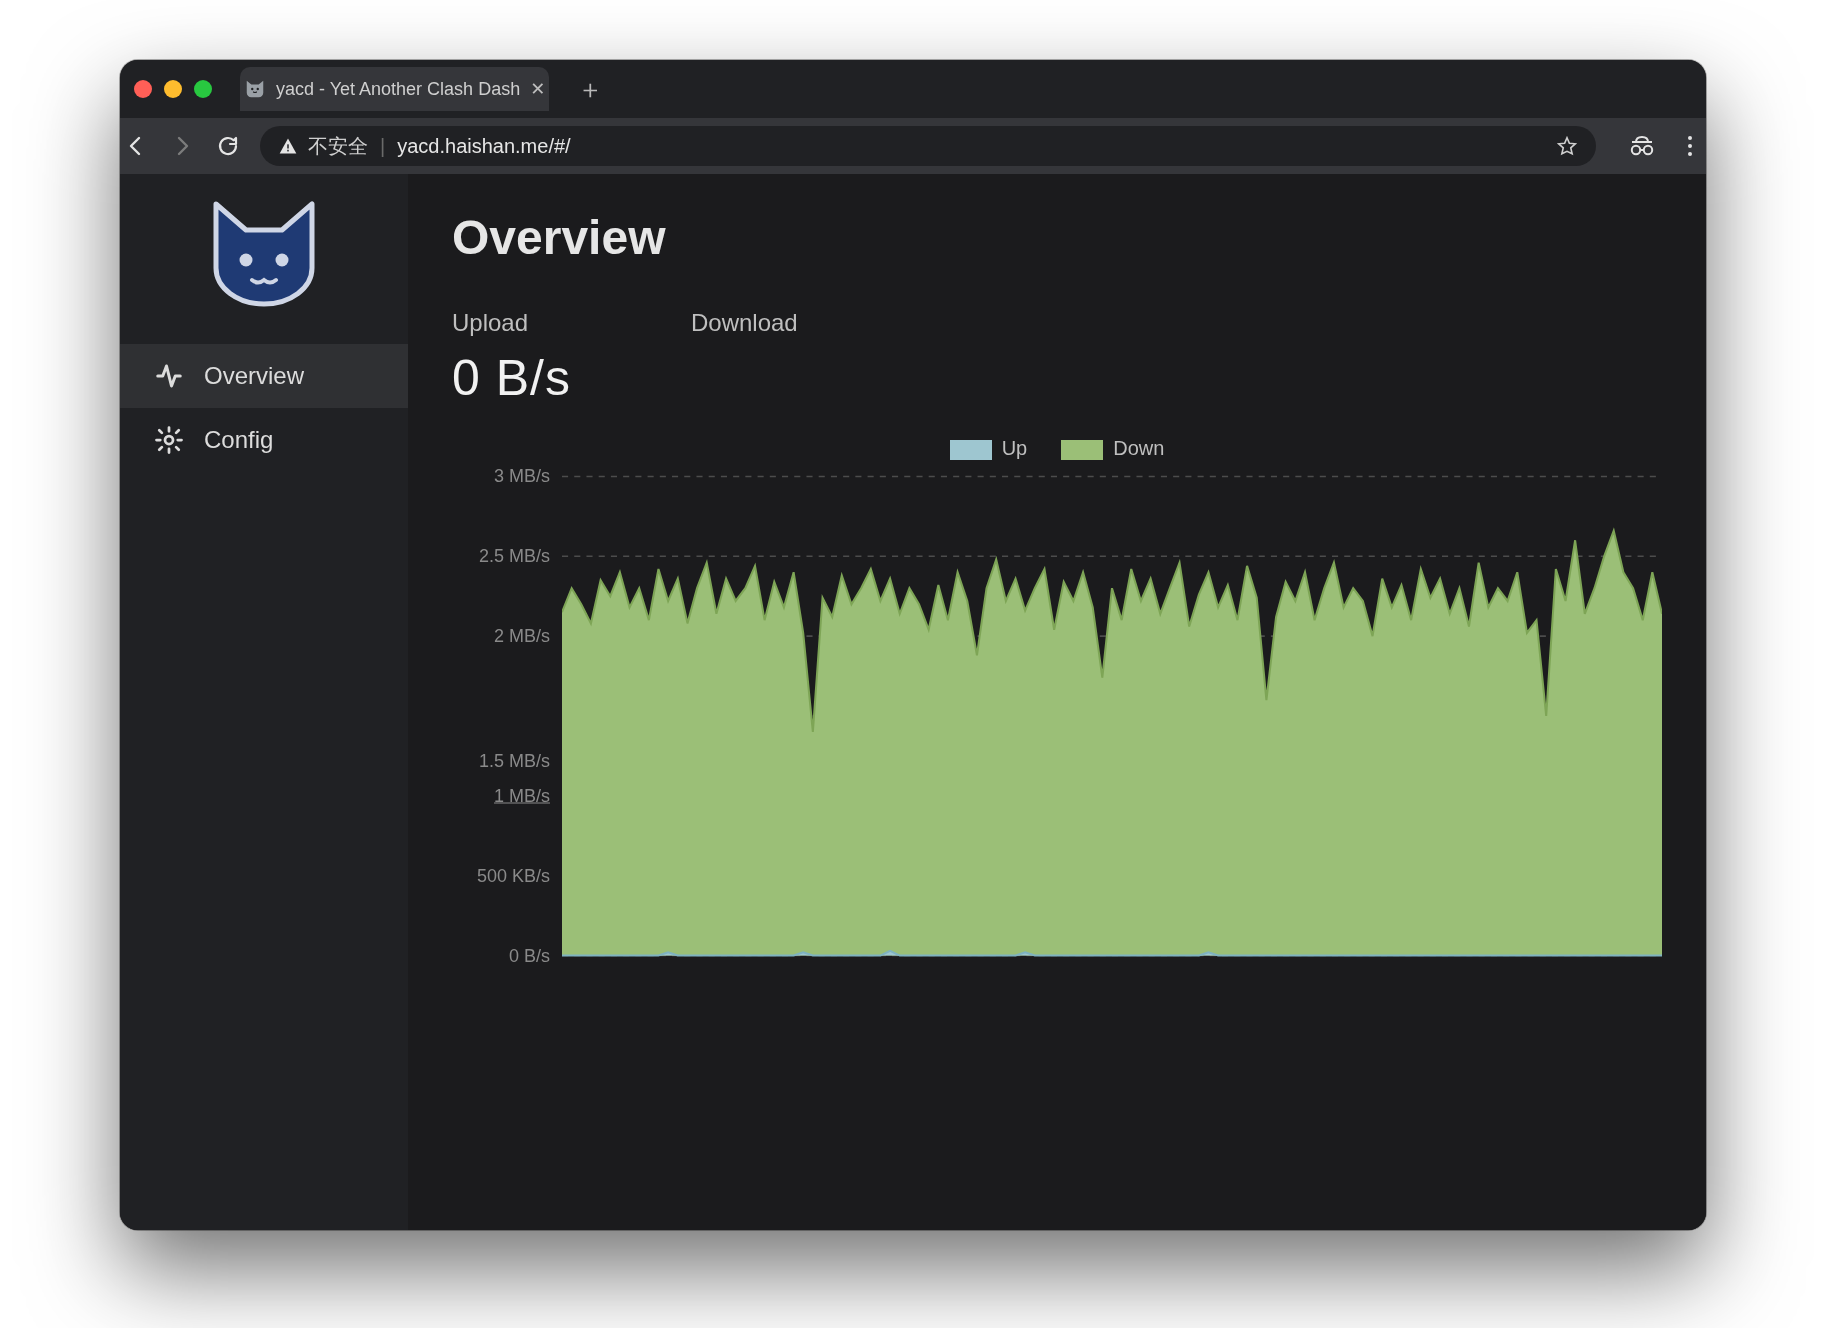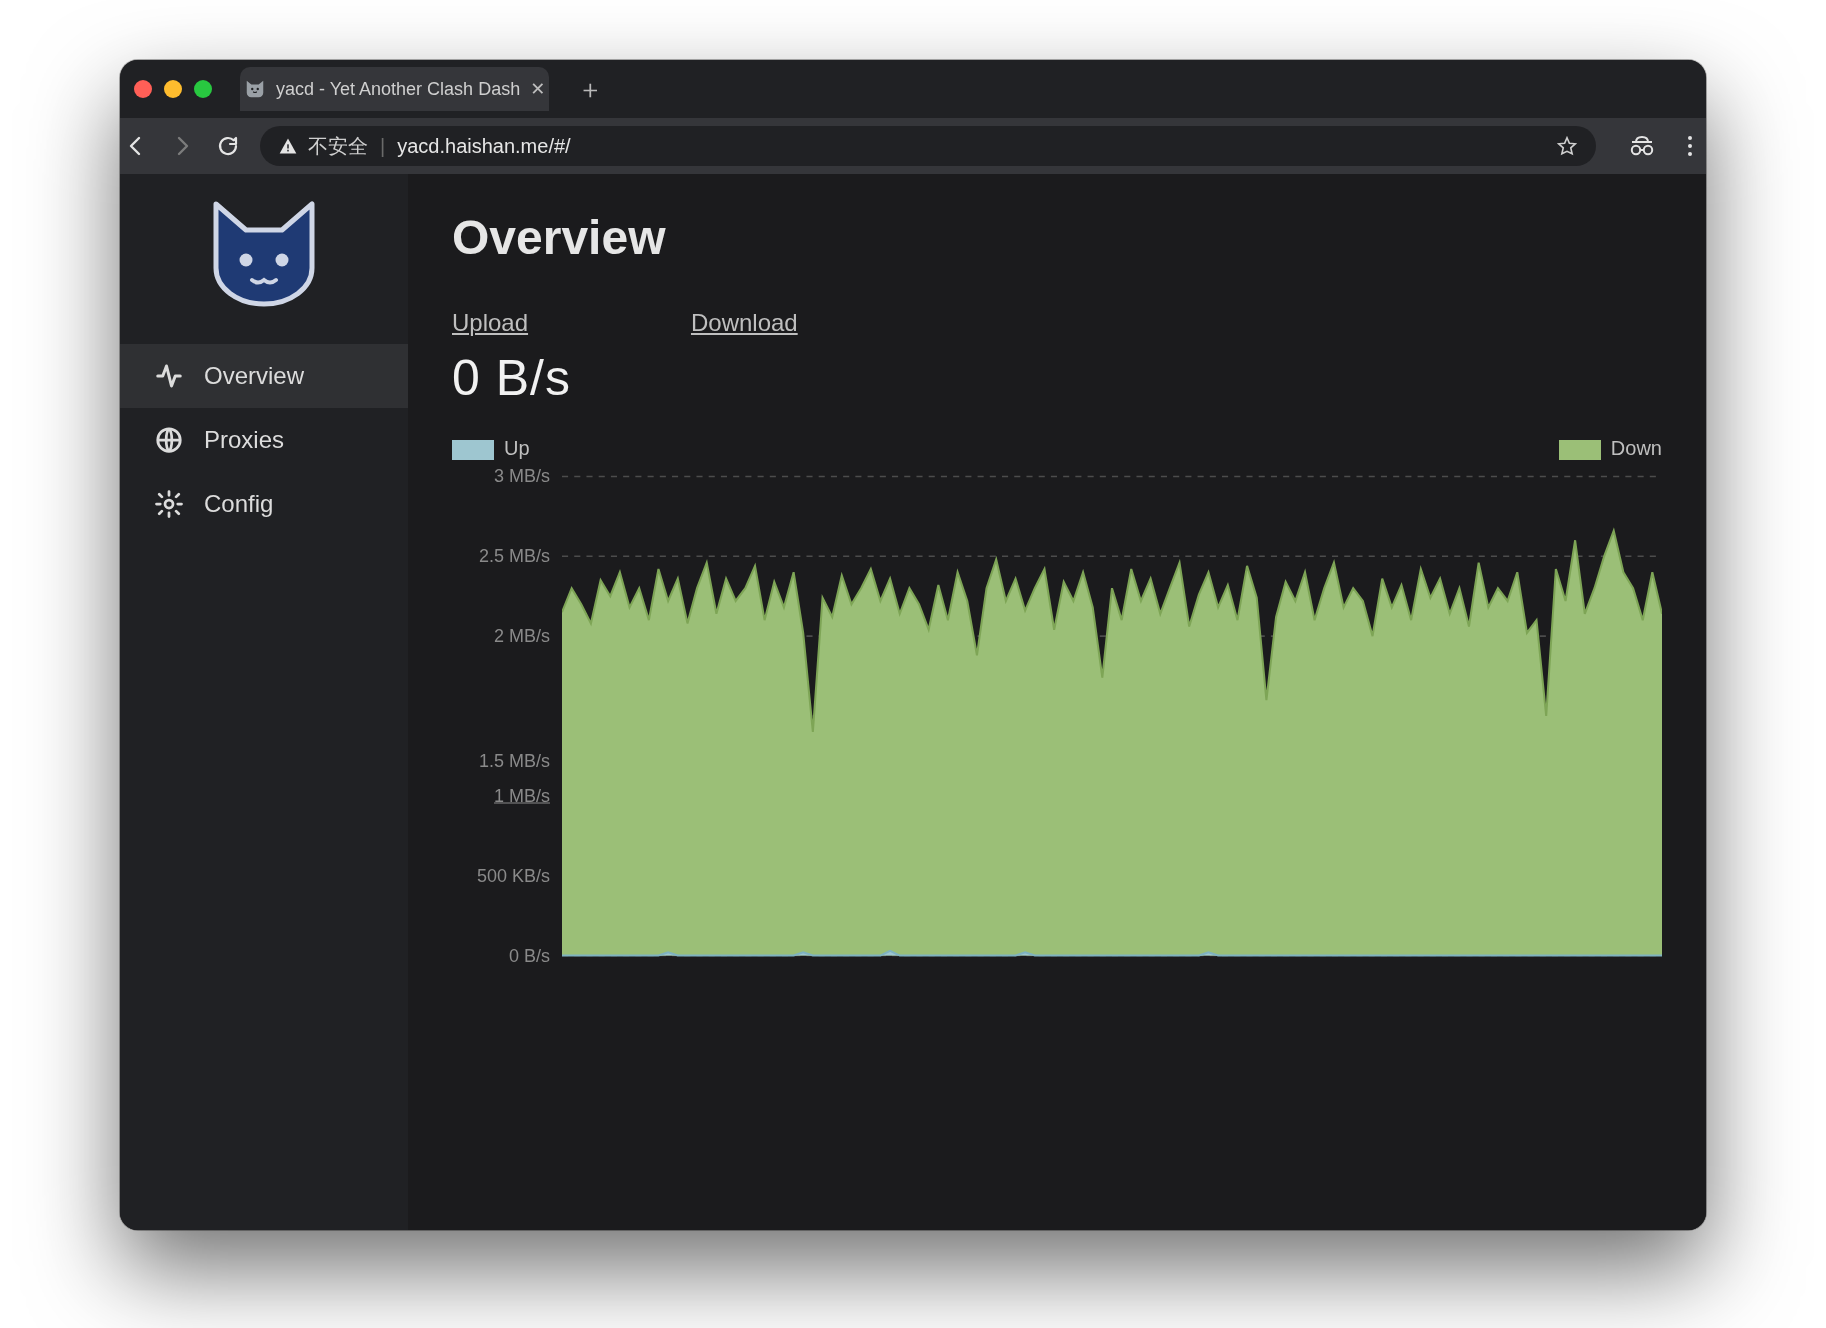--- a/index.html
+++ b/index.html
@@ -58,25 +58,25 @@
     height: 64px; padding-left: 32px;
     color: #dcdcdc; font-size: 24px; cursor: pointer;
   }
   .nav-item.active { background: #2f3033; }
   .nav-item .icon { width: 34px; height: 34px; display: flex; align-items: center; justify-content: center; color: #dcdcdc; }
 
   
   .main { flex: 1; padding: 36px 44px 0 44px; color: #e6e6e6; background: #1b1b1d; }
   h1.page-title { font-size: 48px; font-weight: 700; margin-bottom: 44px; }
   .stats { display: flex; gap: 120px; margin-bottom: 30px; }
-  .stat .label { font-size: 24px; color: #bfbfbf; margin-bottom: 12px; text-decoration: underline; }
+  .stat .label { font-size: 24px; color: #bfbfbf; margin-bottom: 12px; }
   .stat .value { font-size: 50px; font-weight: 400; color: #f1f1f1; letter-spacing: 1px; }
 
   
-  .legend { display: flex; align-items: center; justify-content: space-between; gap: 34px; margin-bottom: 6px; font-size: 20px; color: #bfbfbf; }
+  .legend { display: flex; align-items: center; justify-content: center; gap: 34px; margin-bottom: 6px; font-size: 20px; color: #bfbfbf; }
   .legend .swatch { display: inline-block; width: 42px; height: 20px; vertical-align: middle; margin-right: 10px; }
 
   
   .chart-wrap { position: relative; width: 100%; height: 500px; display: flex; }
   .ylabels { width: 110px; position: relative; }
   .ylabels div { position: absolute; right: 12px; transform: translateY(-50%); font-size: 18px; color: #8a8a8a; }
   .plot { flex: 1; position: relative; }
   .grid line { stroke: #4c4c4c; stroke-width: 1.5; stroke-dasharray: 6 6; }
   .down-fill { fill: #9bbf77; }
   .down-stroke { stroke: #7ea556; stroke-width: 2; fill: none; }
@@ -175,29 +175,20 @@
         </svg>
       </div>
       <div class="nav" id="nav">
           <div class="nav-item active">
             <span class="icon">
               <svg width="30" height="30" viewBox="0 0 24 24">
                 <path d="M3 12h4l3-8 4 16 3-8h4" fill="none" stroke="currentColor" stroke-width="2.4" stroke-linecap="round" stroke-linejoin="round"></path>
               </svg>
             </span>
             <span>Overview</span>
-          </div>
-          <div class="nav-item">
-            <span class="icon">
-              <svg width="30" height="30" viewBox="0 0 24 24">
-                <circle cx="12" cy="12" r="9" fill="none" stroke="currentColor" stroke-width="2.2"></circle>
-                <path d="M3 12h18M12 3c3 3 3 15 0 18M12 3c-3 3-3 15 0 18" fill="none" stroke="currentColor" stroke-width="2.2"></path>
-              </svg>
-            </span>
-            <span>Proxies</span>
           </div>
           <div class="nav-item">
             <span class="icon">
               <svg width="30" height="30" viewBox="0 0 24 24">
                 <circle cx="12" cy="12" r="3.2" fill="none" stroke="currentColor" stroke-width="2.2"></circle>
                 <path d="M12 2v3M12 19v3M4.2 4.2l2.1 2.1M17.7 17.7l2.1 2.1M2 12h3M19 12h3M4.2 19.8l2.1-2.1M17.7 6.3l2.1-2.1" stroke="currentColor" stroke-width="2.2" stroke-linecap="round"></path>
               </svg>
             </span>
             <span>Config</span>
           </div>

